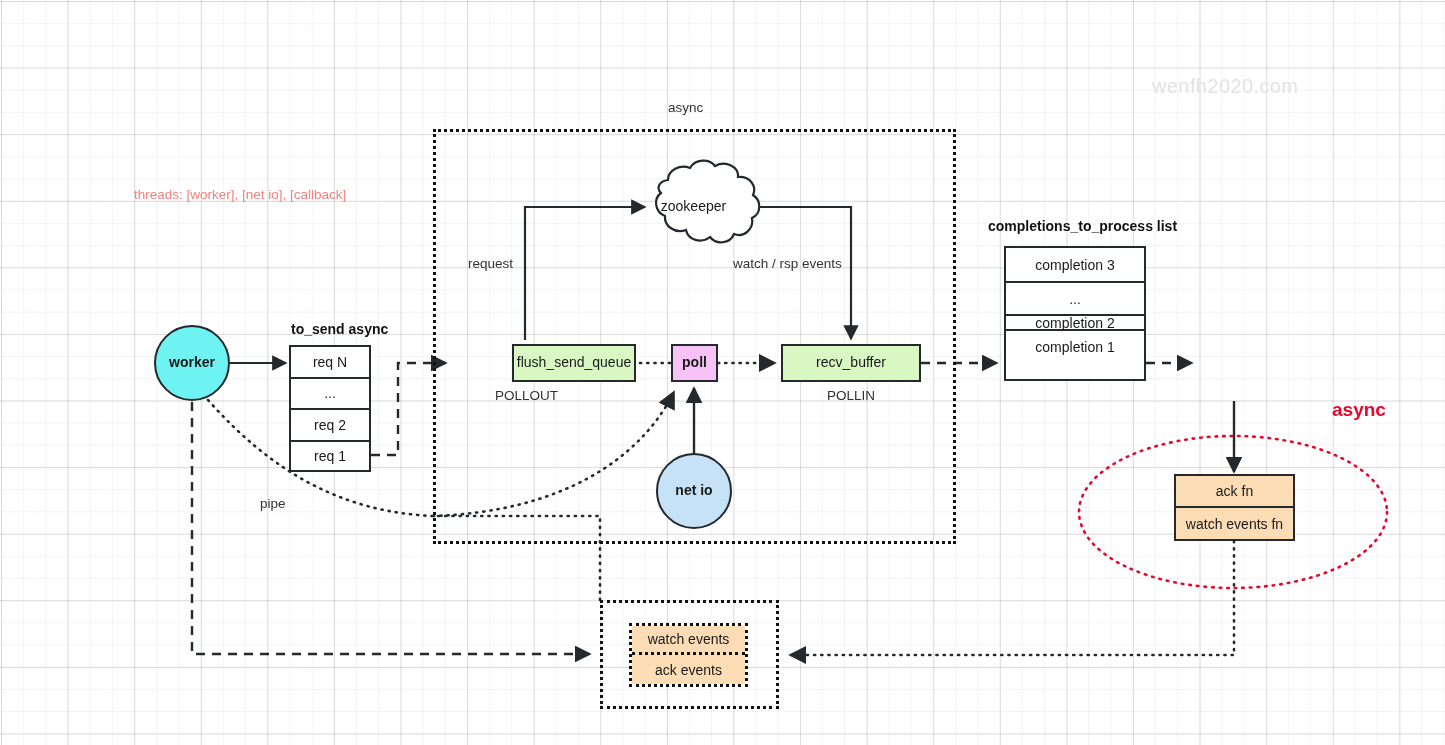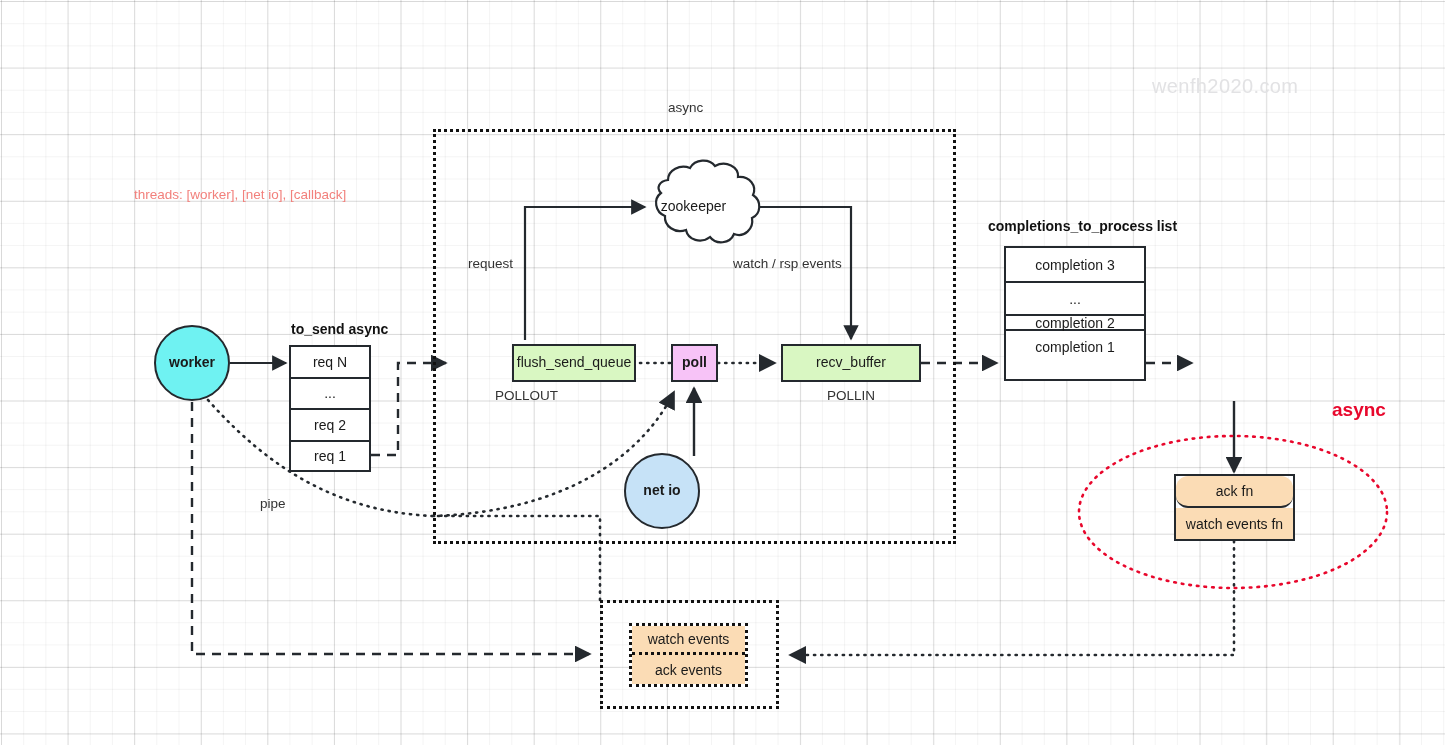--- a/index.html
+++ b/index.html
@@ -194,21 +194,21 @@
   </div>
 
   <div class="lbl" style="left:468px; top:256px;">request</div>
   <div class="lbl" style="left:733px; top:256px;">watch / rsp events</div>
   <div class="lbl" style="left:260px; top:496px;">pipe</div>
 
   <div class="node circle" style="left:154px; top:325px; width:76px; height:76px; background:#6ff2f2;">
     <span>worker</span>
   </div>
 
-  <div class="node circle" style="left:624px; top:453px; width:76px; height:76px; background:#c6e2f7;text-align:center;">
+  <div class="node circle" style="left:656px; top:453px; width:76px; height:76px; background:#c6e2f7;text-align:center;">
     <span>net io</span>
   </div>
 
 
   <div class="lbl lbl-bold" style="left:291px; top:321px;">to_send async</div>
   <div class="listbox" style="left:289px; top:345px; width:82px; height:127px;">
     <div class="listrow" style="height:31.5px;">req N</div>
     <div class="listrow" style="height:31.5px;">...</div>
     <div class="listrow" style="height:31.5px;">req 2</div>
     <div class="listrow" style="height:29px;">req 1</div>
@@ -232,21 +232,21 @@
   <div class="listbox" style="left:1004px; top:246px; width:142px; height:135px;">
     <div class="listrow" style="height:35px;">completion 3</div>
     <div class="listrow" style="height:33px;">...</div>
     <div class="listrow" style="height:15px;">completion 2</div>
     <div class="listrow" style="height:32px;">completion 1</div>
   </div>
 
   <div class="async-red" style="left:1332px; top:399px;">async</div>
 
   <div class="orange-stack" style="left:1174px; top:474px; width:121px; height:67px; border:2px solid #24292e;">
-    <div class="orange-row" style="height:32px; border-bottom:2px solid #24292e;border-radius:12px;">ack fn</div>
+    <div class="orange-row" style="height:32px; border-bottom:2px solid #24292e;">ack fn</div>
     <div class="orange-row" style="height:31px;">watch events fn</div>
   </div>
 
   <div class="dotted-region" style="left:600px; top:600px; width:179px; height:109px;"></div>
   <div class="orange-stack" style="left:629px; top:623px; width:119px; height:64px; border:3px dotted #111111;">
     <div class="orange-row" style="height:29px; border-bottom:3px dotted #111111;">watch events</div>
     <div class="orange-row" style="height:29px;">ack events</div>
   </div>
 
 </div>

